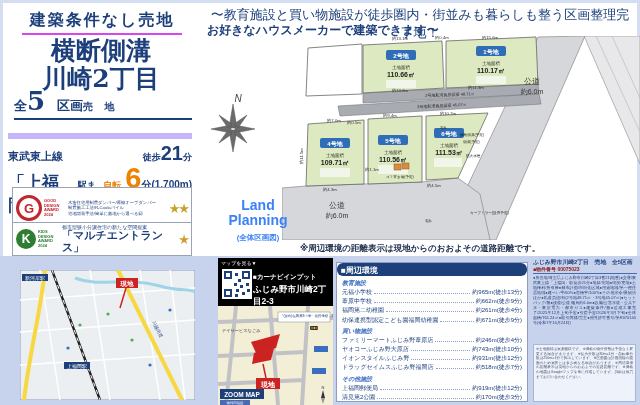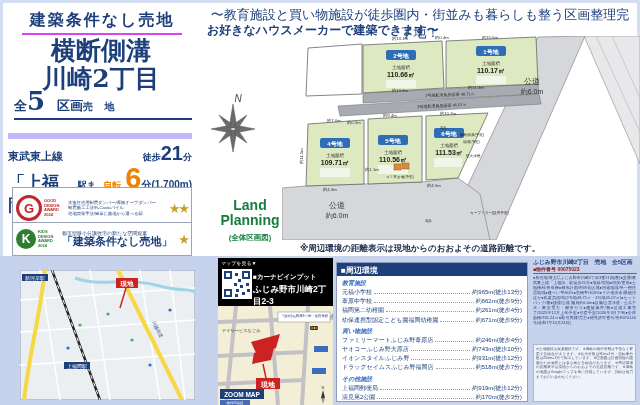--- a/index.html
+++ b/index.html
@@ -38,33 +38,33 @@
   .aw-lines{font-size:4.3px;line-height:5.6px;color:#1c3f7c;flex:1;}
   .kd-sub{font-size:5px;color:#1c3f7c;}
   .kd-name{font-family:"DejaVu Serif",serif;font-size:11px;font-weight:bold;color:#1c3f7c;line-height:12px;}
   .stars{color:#c8a02e;font-size:13px;flex:none;letter-spacing:-2px;}
   
   .catch1{left:205px;top:6px;width:430px;text-align:center;font-family:"DejaVu Serif",serif;
           font-weight:normal;font-size:13px;color:#1c3f7c;}
   .catch2{left:207px;top:22px;width:430px;text-align:left;font-family:"DejaVu Serif",serif;
           font-weight:bold;font-size:12px;color:#1c3f7c;}
   
-  .lp{left:204px;top:198px;width:92px;text-align:center;color:#15803d;font-weight:bold;font-size:14px;line-height:15px;}
+  .lp{left:212px;top:198px;width:92px;text-align:center;color:#3b82f6;font-weight:bold;font-size:14px;line-height:15px;}
   .lp small{font-size:7.5px;font-weight:bold;}
   .disclaimer{left:300px;top:243px;width:330px;font-size:8.5px;font-weight:bold;color:#20314f;}
   
   .band{left:0;top:256px;width:640px;height:149px;background:#c7d2ec;}
   .panel{position:absolute;background:#fff;border:1px solid #8d9cc0;box-sizing:border-box;}
   
   .zm-head{position:absolute;left:0;top:0;width:100%;height:53px;background:#000000;}
   .zm-view{position:absolute;left:3px;top:2px;font-size:5px;color:#fff;}
   .zm-nav{position:absolute;left:35px;top:15px;font-size:6.5px;color:#fff;font-weight:bold;}
   .zm-addr{position:absolute;left:35px;top:26px;font-size:8.5px;color:#fff;font-weight:bold;}
   
-  .env-head{background:#1d3f7a;color:#fff;font-size:8px;font-weight:bold;padding:2px 4px;height:13px;box-sizing:border-box;}
+  .env-head{background:#1d3f7a;color:#fff;font-size:8px;font-weight:bold;padding:2px 4px;height:13px;box-sizing:border-box;border-radius:6px;}
   .env-body{padding:1px 5px 0 5px;}
   .env-sec{font-size:6px;font-weight:bold;font-style:italic;color:#3a6cc0;margin:2px 0 0;}
   .env-row{display:flex;align-items:baseline;font-size:6px;color:#1c3f7c;line-height:9.2px;}
   .env-dots{flex:1;border-bottom:1px dotted #90a0c0;margin:0 2px 1px 2px;}
   .env-dist{white-space:nowrap;}
   
   .ov-title{left:533px;top:258px;width:104px;font-size:5.8px;font-weight:bold;color:#1c3f7c;white-space:nowrap;overflow:hidden;}
   .ov-no{left:533px;top:266px;width:104px;font-size:5px;font-weight:bold;color:#8b2020;border-bottom:1px solid #4a6ab0;padding-bottom:1px;}
   .ov-body{left:533px;top:275px;width:103px;font-size:4px;line-height:5px;color:#26407c;text-align:justify;}
   .ov-note{left:533px;top:344px;width:103px;height:58px;background:#eef2fa;border:1px solid #aab6d4;
@@ -111,21 +111,21 @@
       <div>制震施工工法/R-Coolaパイル</div>
       <div>宅地開発手法/簡単に敷地から選べる邸</div>
     </div>
     <div class="stars">★★</div>
   </div>
   <div class="abs award" style="top:222px;height:34px;">
     <div class="kd-logo">K</div>
     <div class="aw-title kd-title">KIDS DESIGN AWARD 2024</div>
     <div style="flex:1;">
       <div class="kd-sub">都市型狭小分譲住宅の新たな空間提案</div>
-      <div class="kd-name">「建築条件なし売地」</div>
+      <div class="kd-name">「マルチエントランス」</div>
     </div>
     <div class="stars">★</div>
   </div>
 
   <div class="abs catch1">〜教育施設と買い物施設が徒歩圏内・街並みも暮らしも整う区画整理完了地！</div>
   <div class="abs catch2">お好きなハウスメーカーで建築できます〜</div>
 
   <svg class="abs" style="left:208px;top:92px;" width="50" height="62">
     <text x="30" y="10" font-size="10" font-style="italic" fill="#444" text-anchor="middle">N</text>
     <g fill="#6b6b6b" stroke="#555" stroke-width="0.5">

